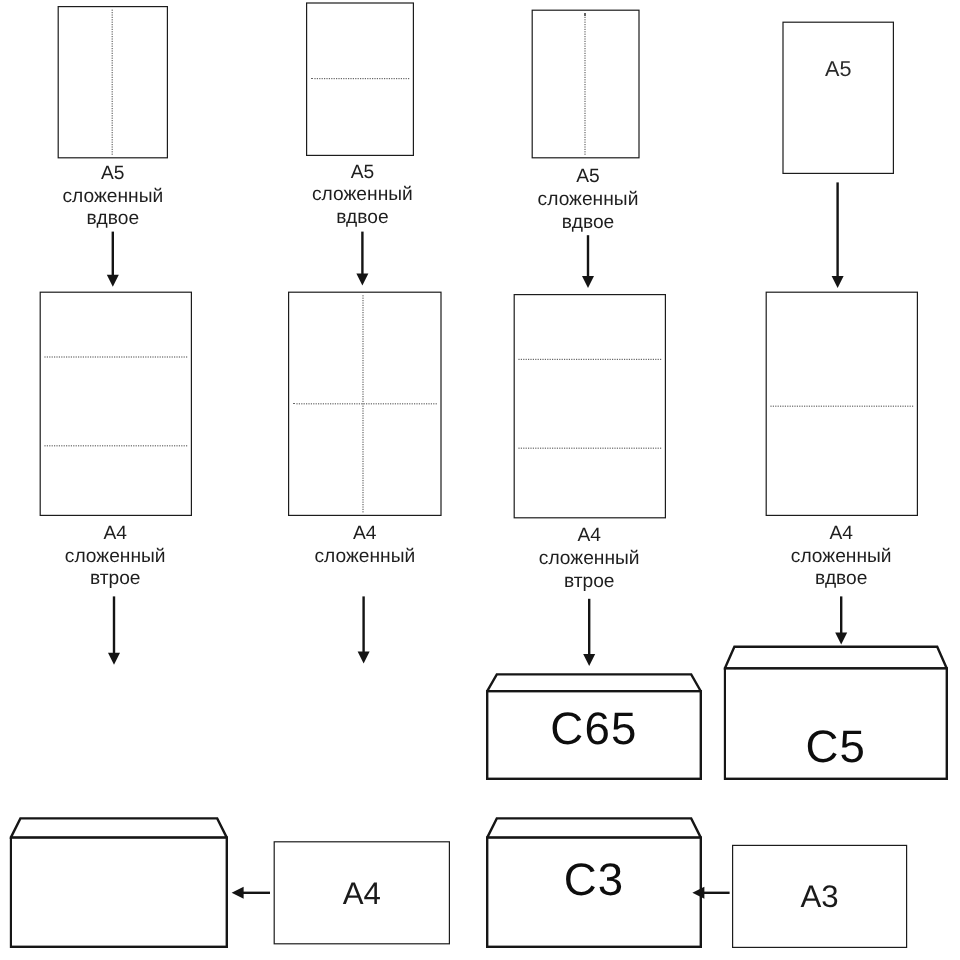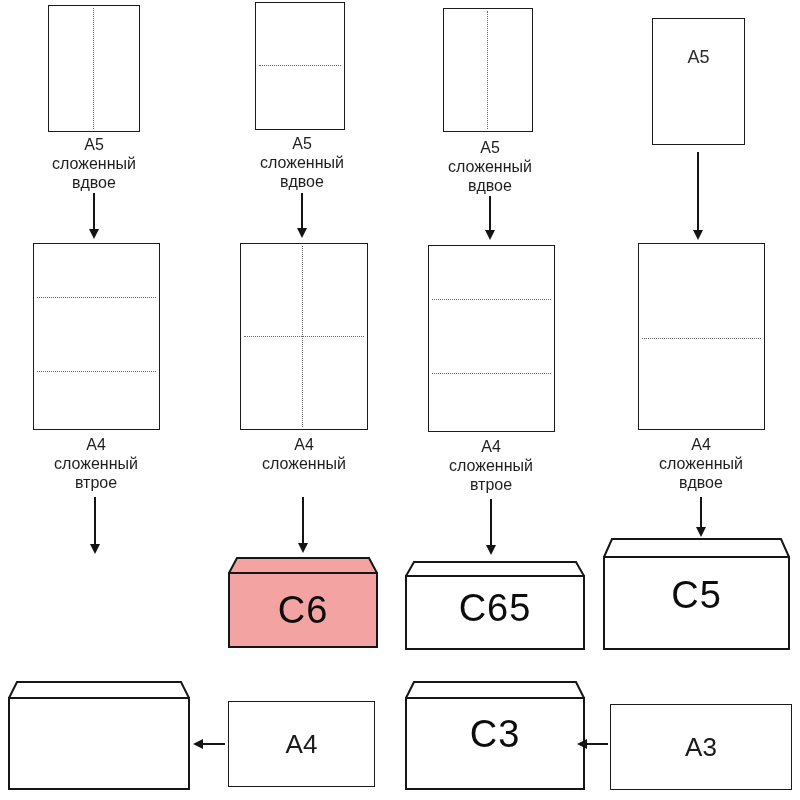--- a/index.html
+++ b/index.html
@@ -140,42 +140,35 @@
   <div class="arrow-v" style="left:486px;top:499px;height:56px">
     <div class="line"></div>
       <div class="head"></div>
   </div>
   <div class="arrow-v" style="left:696px;top:497px;height:40px">
     <div class="line"></div>
       <div class="head"></div>
   </div>
 
 
-  <div class="envelope" style="left:228px;top:556px;width:150px;height:92px">
-    <svg viewBox="0 0 150 92">
-      <polygon class="env-shape" fill="#f4a3a3" points="1,17 9,2 141,2 149,17"></polygon>
-      <rect class="env-shape" fill="#f4a3a3" x="1" y="17" width="148" height="74"></rect>
-    </svg>
-    <span class="env-label" style="top:17px;height:74px">С6</span>
-  </div>
 
   <div class="envelope" style="left:405px;top:560px;width:180px;height:90px">
     <svg viewBox="0 0 180 90">
       <polygon class="env-shape" fill="#ffffff" points="1,16 9,2 171,2 179,16"></polygon>
       <rect class="env-shape" fill="#ffffff" x="1" y="16" width="178" height="73"></rect>
     </svg>
     <span class="env-label" style="top:16px;height:64px">С65</span>
   </div>
 
   <div class="envelope" style="left:603px;top:537px;width:187px;height:113px">
     <svg viewBox="0 0 187 113">
       <polygon class="env-shape" fill="#ffffff" points="1,20 9,2 178,2 186,20"></polygon>
       <rect class="env-shape" fill="#ffffff" x="1" y="20" width="185" height="92"></rect>
     </svg>
-    <span class="env-label" style="top:8px;height:100px">С5</span>
+    <span class="env-label" style="top:36px;height:100px">С5</span>
   </div>
 
   <div class="envelope" style="left:8px;top:680px;width:182px;height:110px">
     <svg viewBox="0 0 182 110">
       <polygon class="env-shape" fill="#ffffff" points="1,18 9,2 173,2 181,18"></polygon>
       <rect class="env-shape" fill="#ffffff" x="1" y="18" width="180" height="91"></rect>
     </svg>
   </div>
 
   <div class="arrow-h" style="left:193px;top:739px;width:32px">
@@ -193,17 +186,17 @@
       <rect class="env-shape" fill="#ffffff" x="1" y="18" width="178" height="91"></rect>
     </svg>
     <span class="env-label" style="top:18px;height:73px">С3</span>
   </div>
 
   <div class="arrow-h" style="left:577px;top:739px;width:31px">
     <div class="line"></div>
       <div class="head"></div>
   </div>
 
-  <div class="paper" style="left:610px;top:704px;width:182px;height:86px">
+  <div class="paper" style="left:610px;top:704px;width:146px;height:86px">
     <div class="paper-center-label">А3</div>
   </div>
 
 </div>
 
 </body></html>

